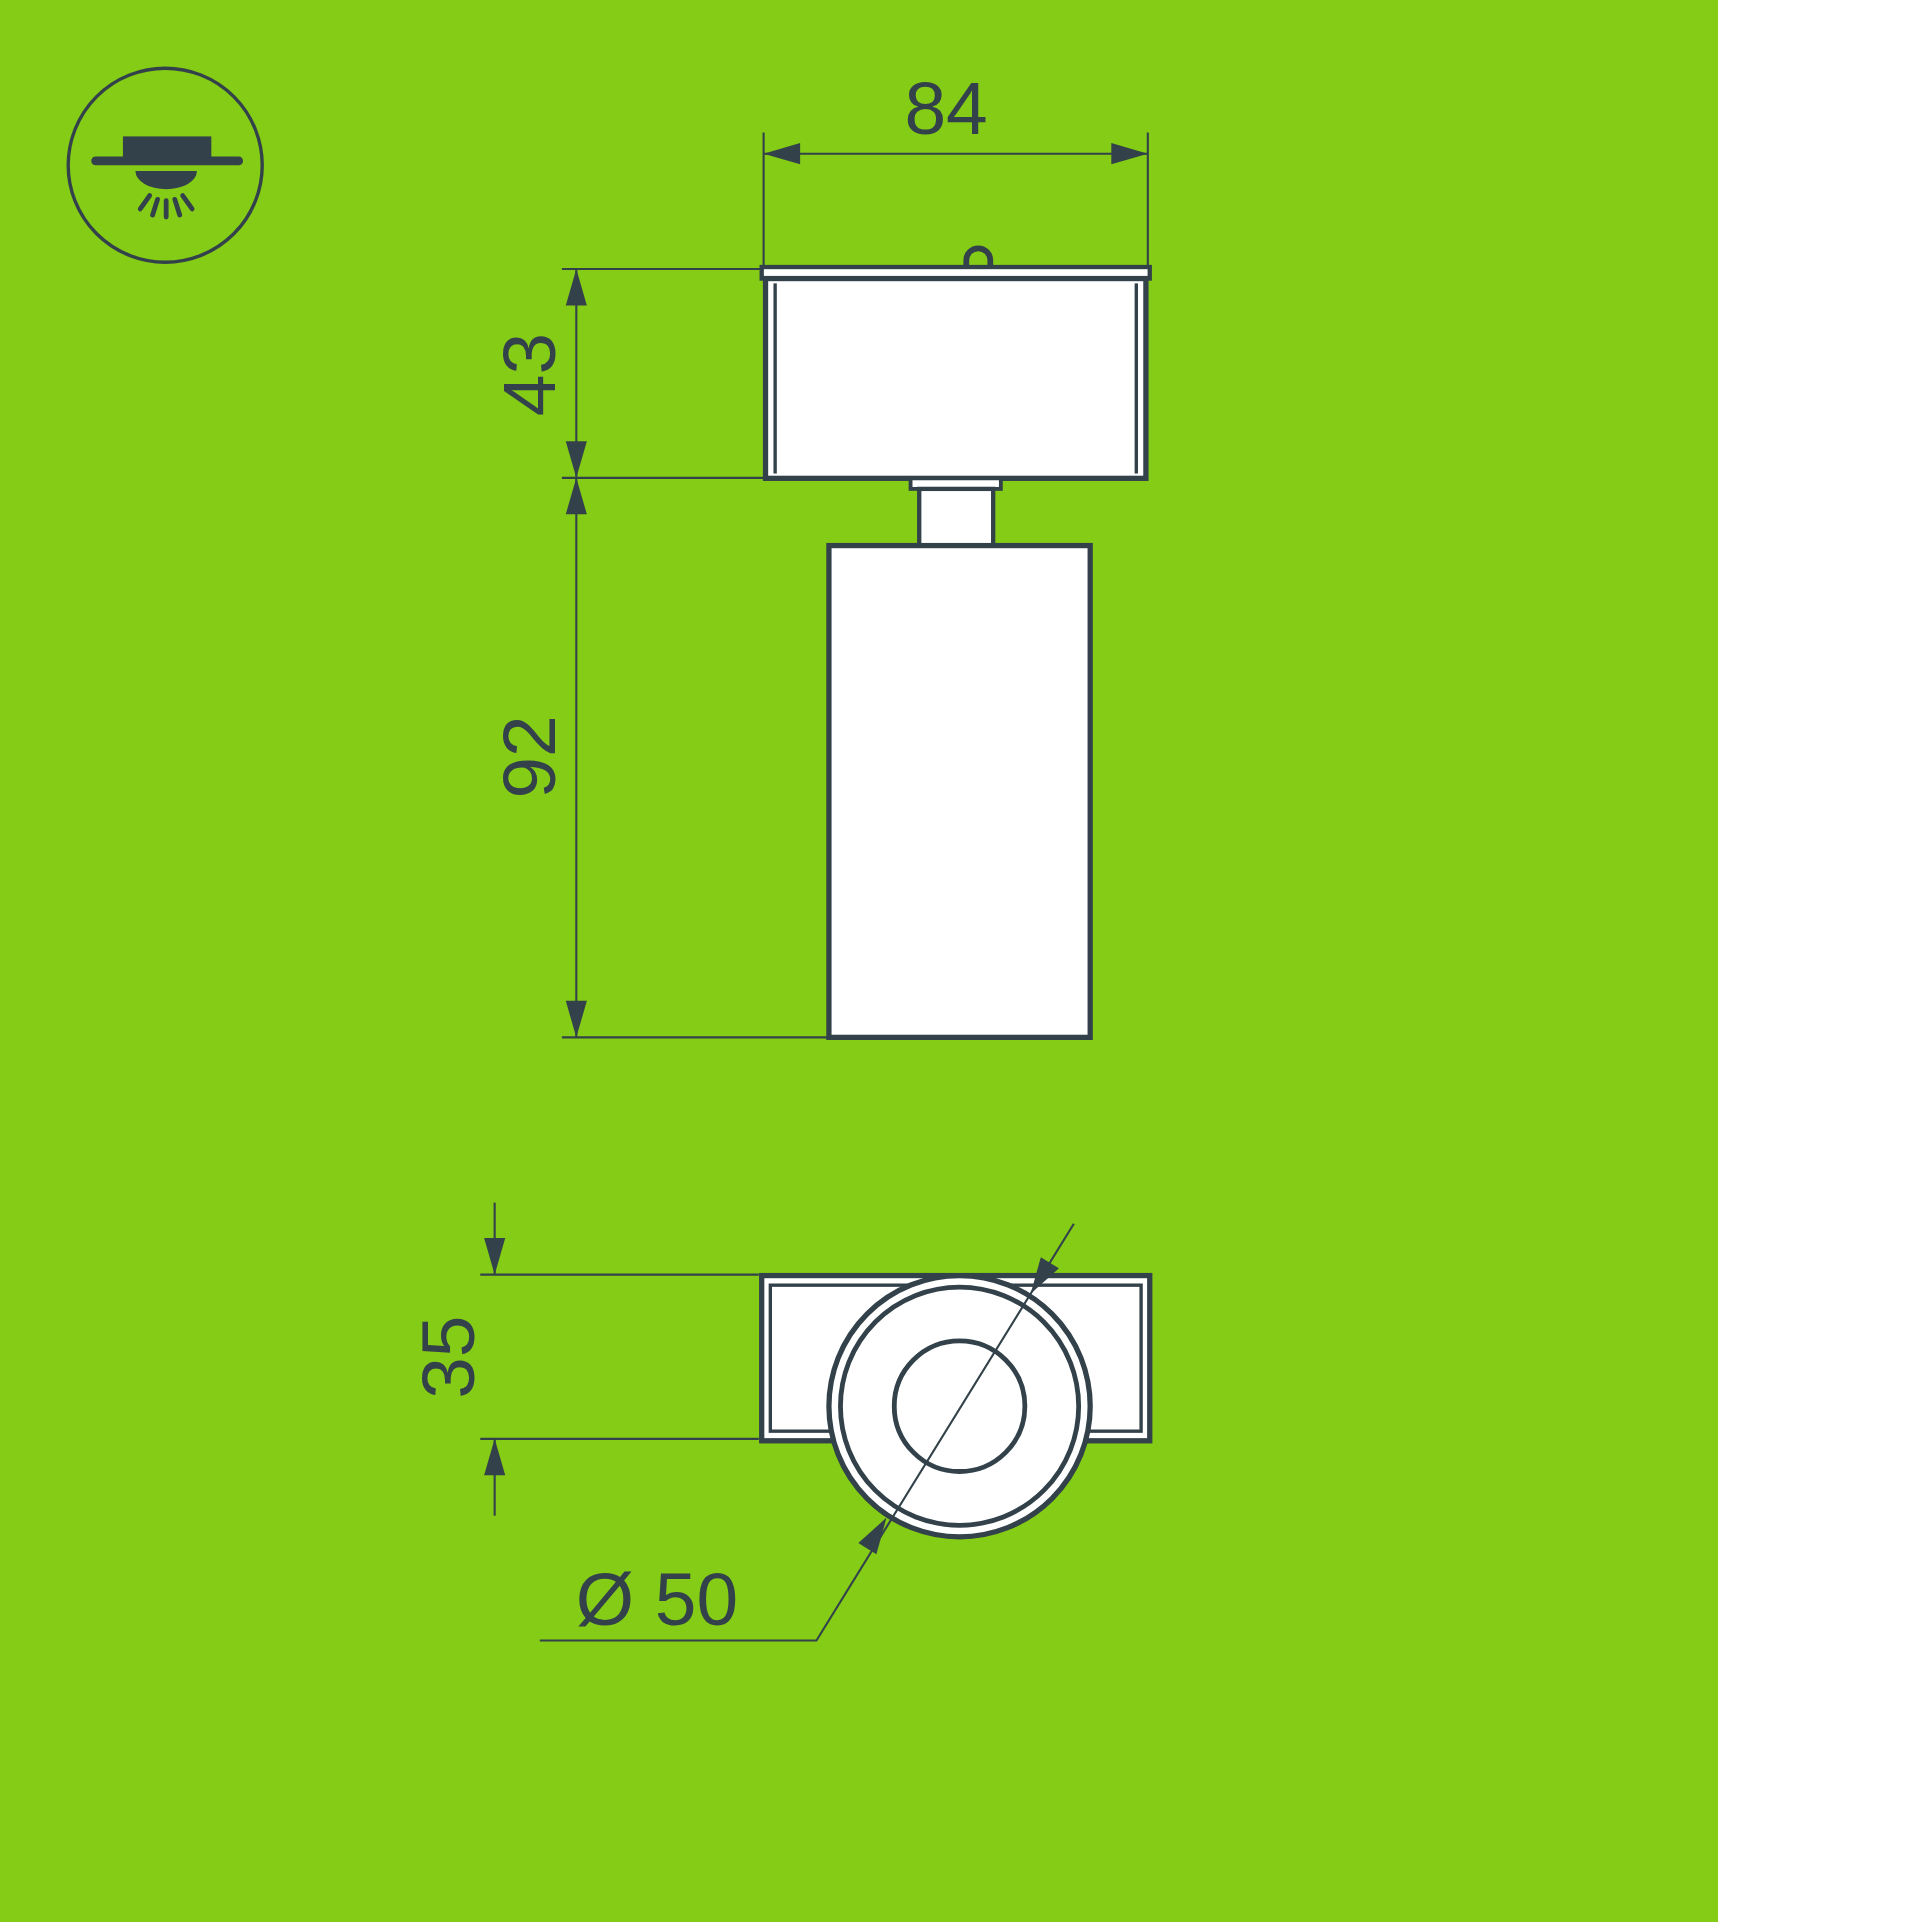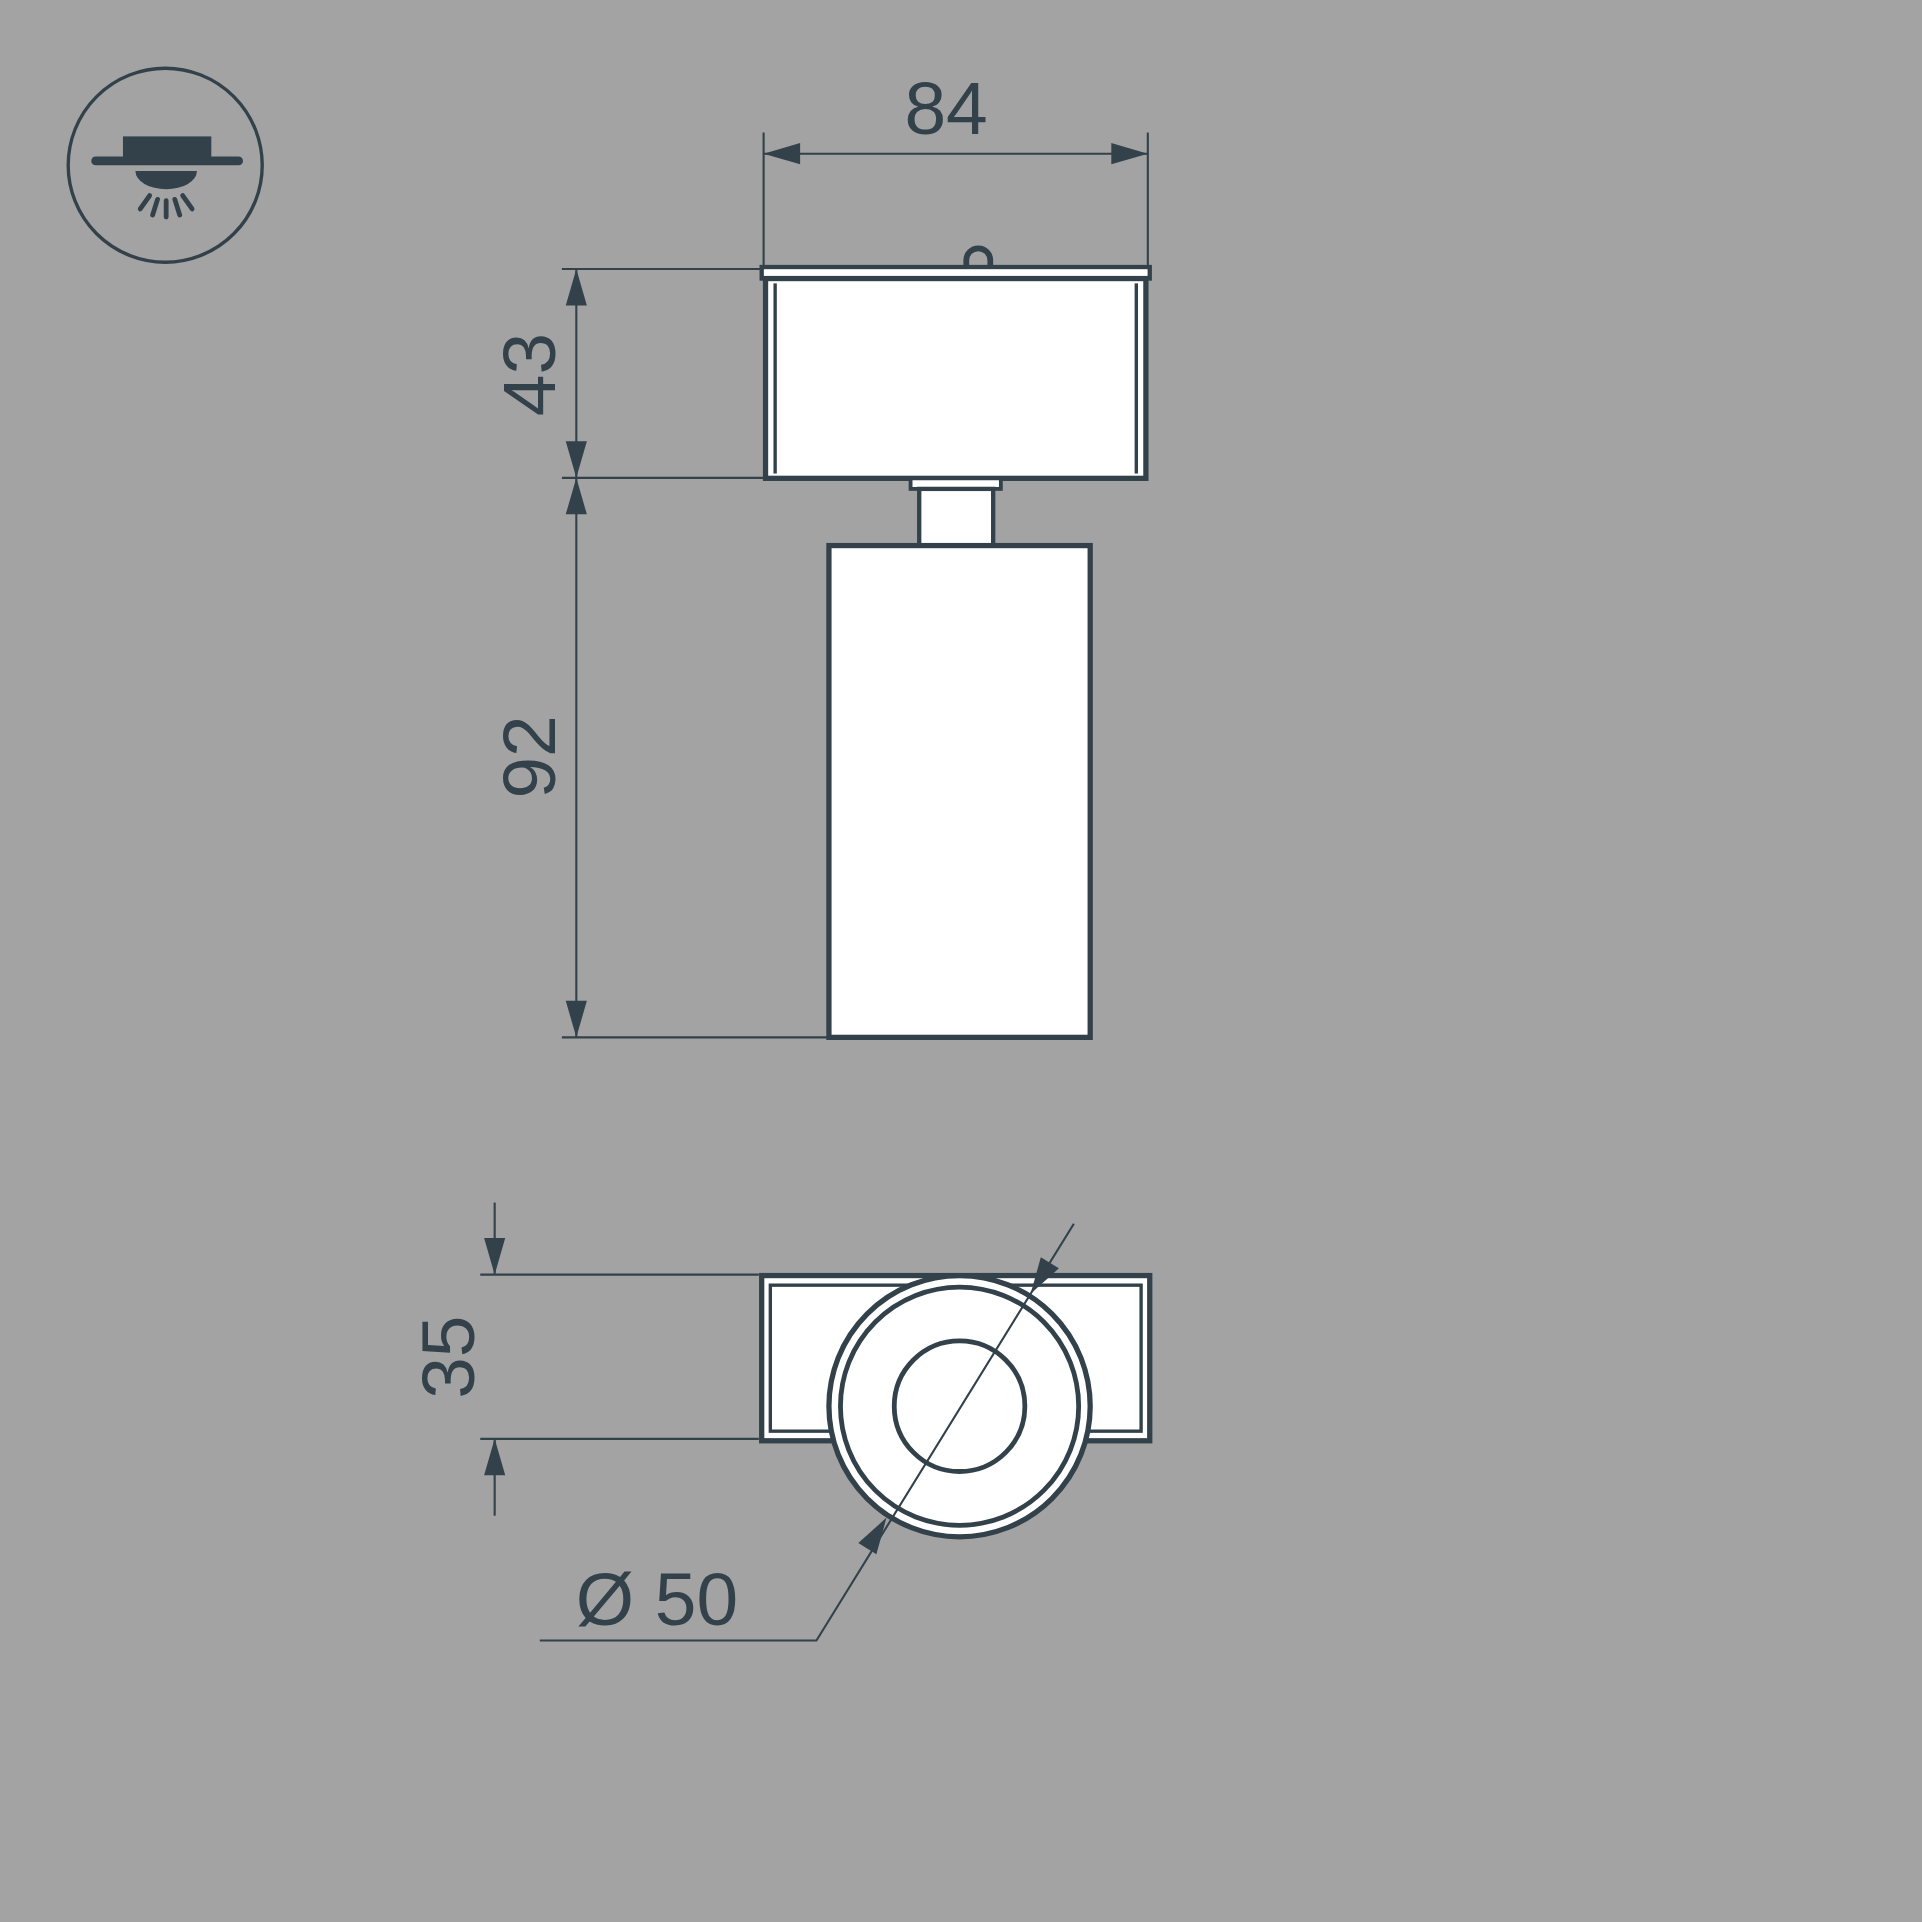--- a/index.html
+++ b/index.html
@@ -1,16 +1,16 @@
 <!DOCTYPE html>
 <html><head>
 <meta charset="utf-8">
 <style>
   html,body{margin:0;padding:0;background:#ffffff;}
-  .page{width:1922px;height:1922px;background:#a3a3a3;position:relative;overflow:hidden;}
+  .page{width:1718px;height:1922px;background:#84cc16;position:relative;overflow:hidden;}
   svg{display:block;}
   .ink-stroke{stroke:#33424A;fill:none;}
   .ink-fill{fill:#33424A;stroke:none;}
   .white-fill{fill:#ffffff;}
   text.dim{
     font-family:"Liberation Sans", sans-serif;
     font-size:78px;
     fill:#33424A;
     stroke:none;
   }

